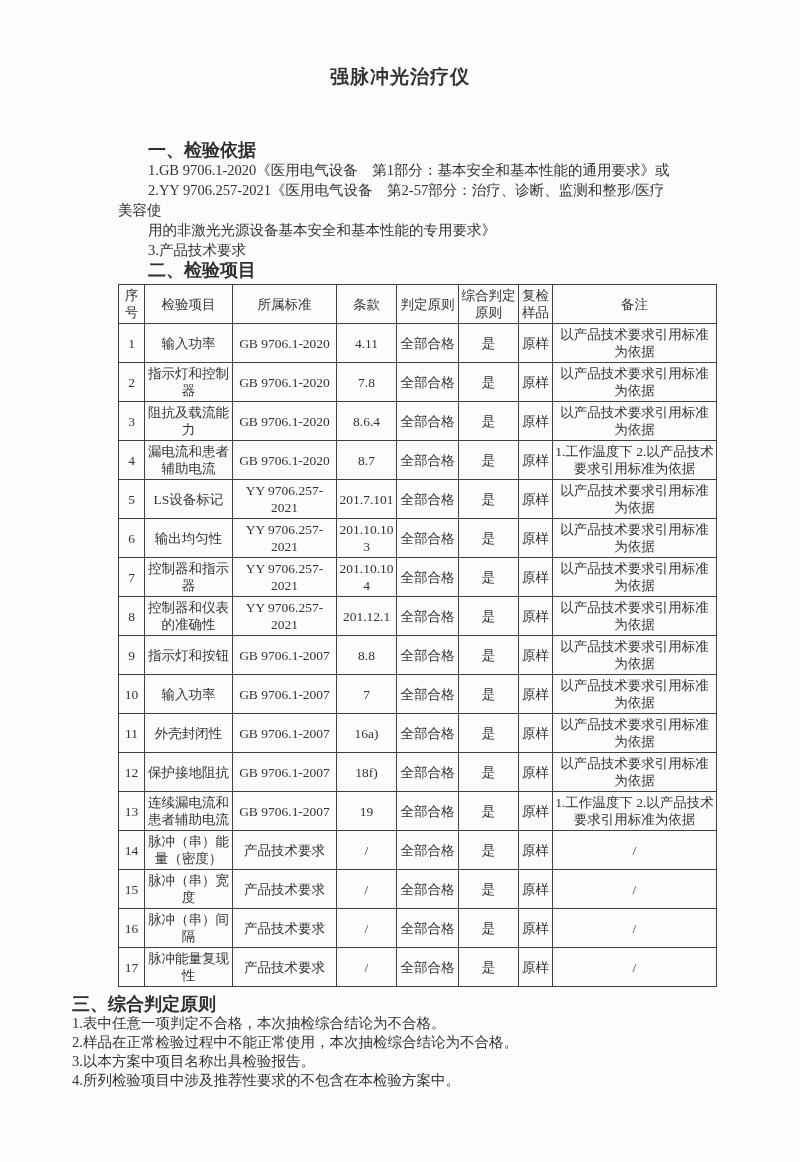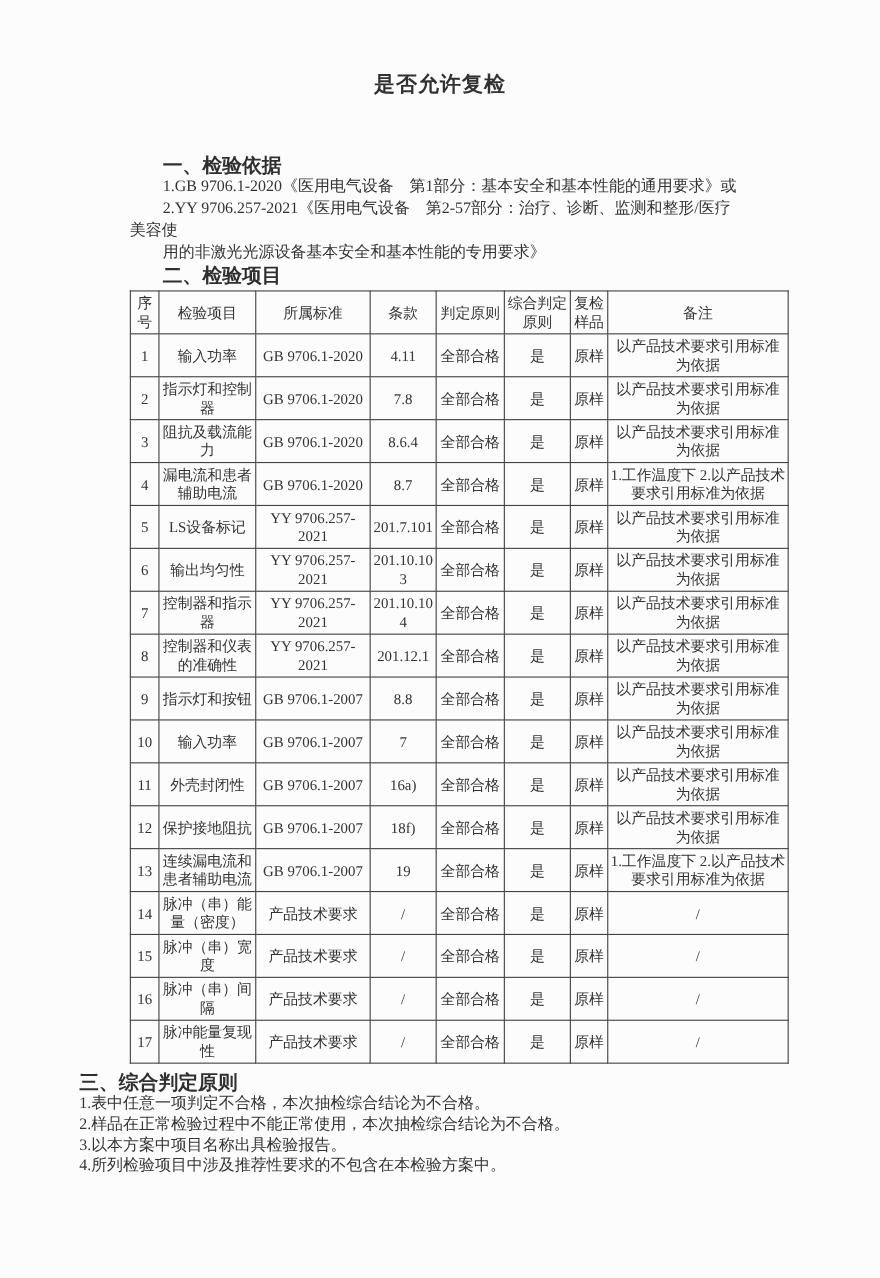--- a/index.html
+++ b/index.html
@@ -65,29 +65,30 @@
   .sec-judgment {
     margin: 7px 70px 0 72px;
     font-size: 14.5px;
     line-height: 19px;
   }
   .sec-judgment .sec-heading { line-height: 20px; }
 </style>
 </head>
 <body>
 
-<h1 class="doc-title">是否允许复检</h1>
+<h1 class="doc-title">强脉冲光治疗仪</h1>
 
 <div class="sec-basis">
   <div class="sec-heading">一、检验依据</div>
   <div id="basis-lines">
       <div class="line indent">1.GB 9706.1-2020《医用电气设备　第1部分：基本安全和基本性能的通用要求》或</div>
       <div class="line indent">2.YY 9706.257-2021《医用电气设备　第2-57部分：治疗、诊断、监测和整形/医疗</div>
       <div class="line">美容使</div>
       <div class="line indent">用的非激光光源设备基本安全和基本性能的专用要求》</div>
+      <div class="line indent">3.产品技术要求</div>
     </div>
 </div>
 
 <div class="sec-heading sec-items-heading">二、检验项目</div>
 
 <table class="inspection">
   <colgroup>
     <col style="width:26px">
       <col style="width:88px">
       <col style="width:104px">

